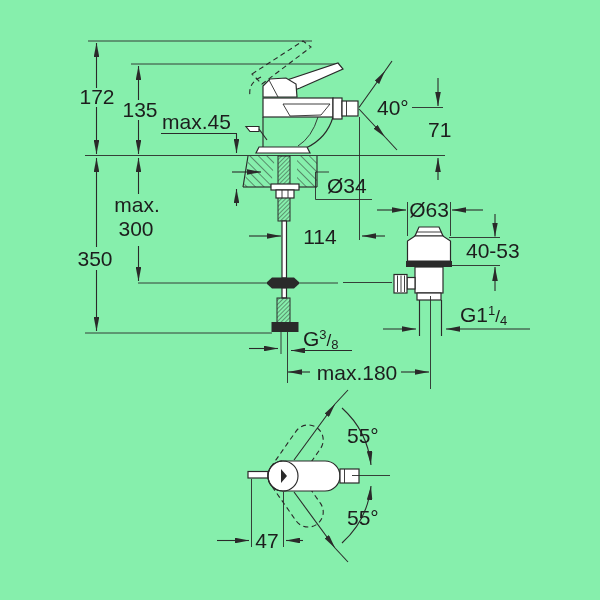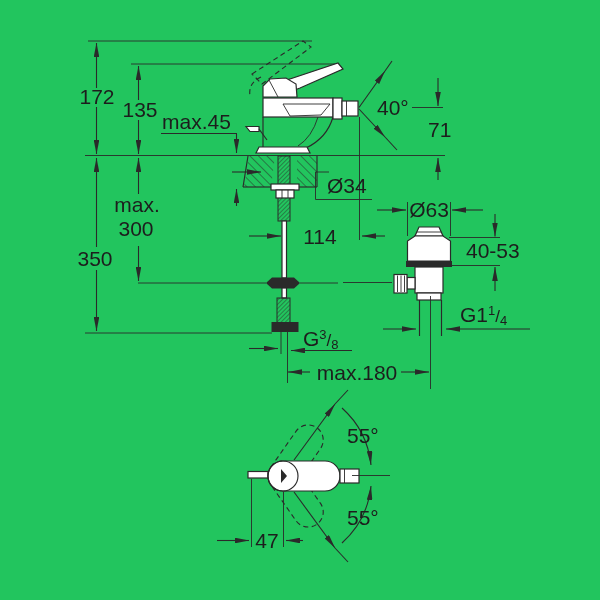--- a/index.html
+++ b/index.html
@@ -1,16 +1,16 @@
 <!DOCTYPE html>
 <html><head>
 <meta charset="utf-8">
 <style>
   html,body{margin:0;padding:0;background:#fff;}
-  .canvas{width:600px;height:600px;background:#22c55e;position:relative;overflow:hidden;}
+  .canvas{width:600px;height:600px;background:#86efac;position:relative;overflow:hidden;}
   svg{display:block;}
   .ln{stroke:#2a2a2a;fill:none;stroke-width:1.15;stroke-linecap:butt;}
   .dim{stroke:#2a2a2a;fill:none;stroke-width:1.1;}
   .thin{stroke:#2a2a2a;fill:none;stroke-width:0.9;}
   .wht{fill:#ffffff;stroke:#2a2a2a;stroke-width:1.2;}
   .dark{fill:#2a2a2a;stroke:none;}
   .dash{stroke:#2a2a2a;fill:none;stroke-width:1.1;stroke-dasharray:5 3.5;}
   text{fill:#1d1d1d;font-family:"Liberation Sans","DejaVu Sans",sans-serif;font-size:21px;}
   .sm{font-size:13px;}
   .md{font-size:17px;}

